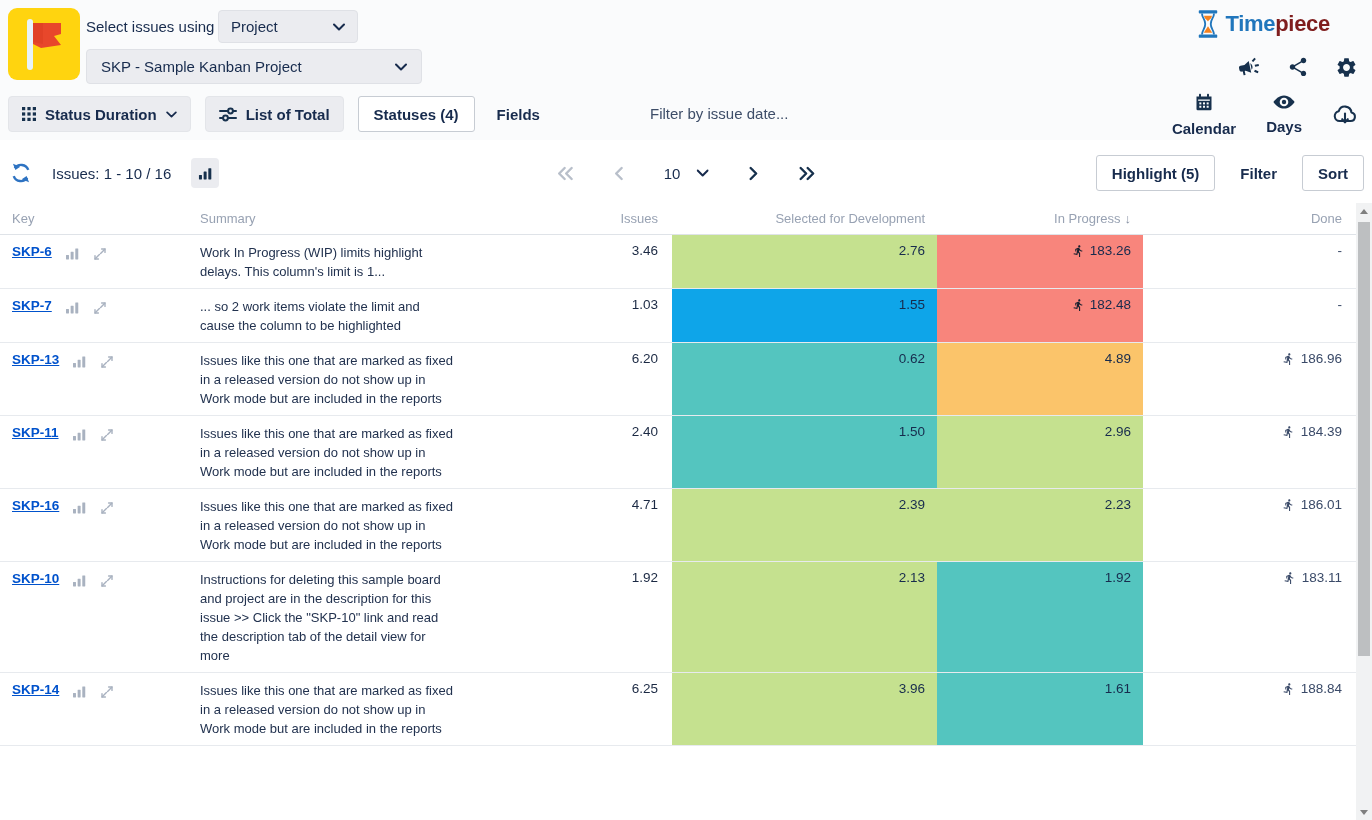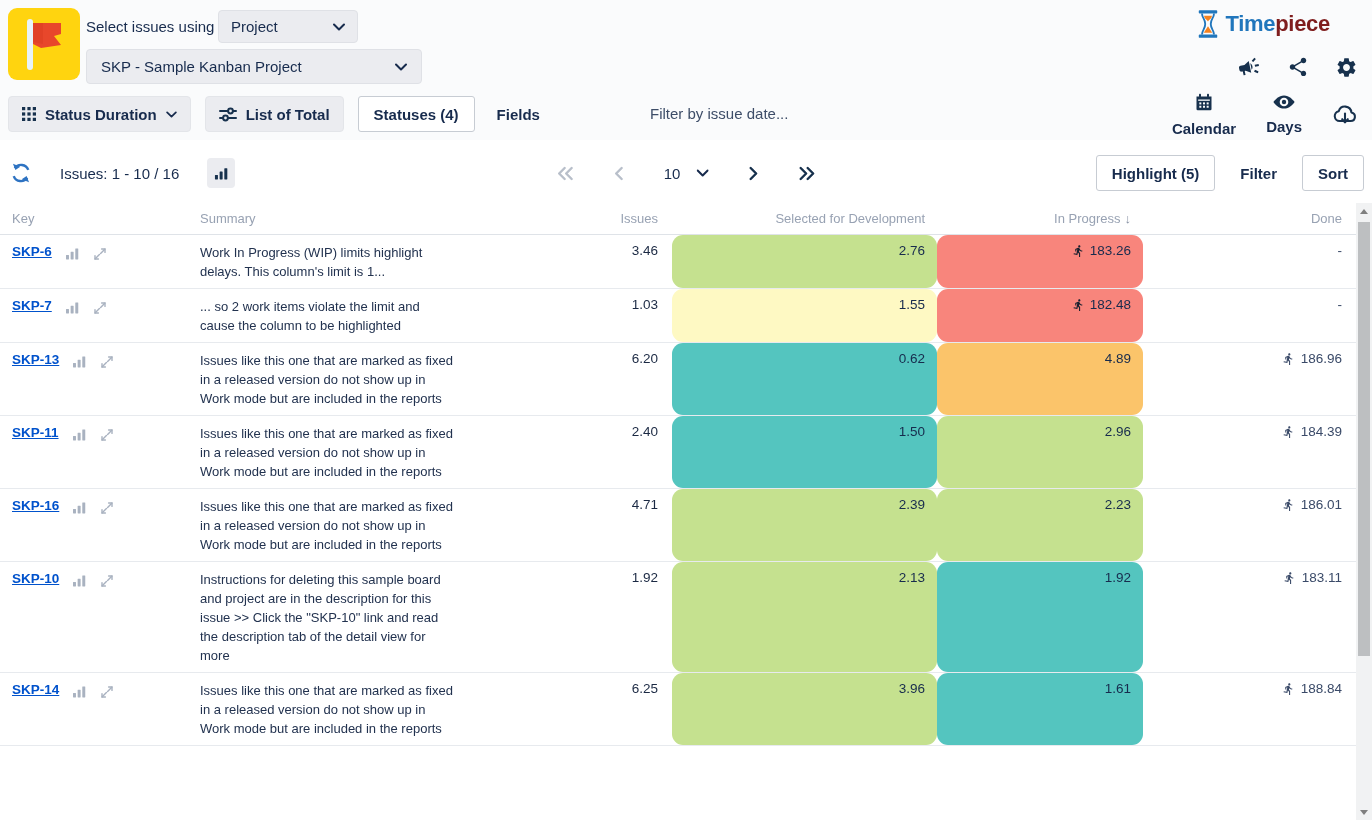--- a/index.html
+++ b/index.html
@@ -28,21 +28,21 @@
   .toolbar-left { position:absolute; left:8px; top:0; display:flex; gap:14px; align-items:center; height:36px; }
   .btn-gray { background:#ebecf0; border:1px solid #e3e5e9; border-radius:4px; height:36px; display:flex; align-items:center; gap:9px; padding:12px 13px; font-size:15px; font-weight:600; color:#172b4d; cursor:pointer; }
   .btn-white { background:#fff; border:1px solid #c7ccd3; border-radius:3px; height:36px; display:flex; align-items:center; padding:0 15px; font-size:15px; font-weight:600; color:#172b4d; cursor:pointer; }
   .fields-link { font-size:15px; font-weight:600; color:#172b4d; margin-left:8px; cursor:pointer; }
   .date-filter { position:absolute; left:650px; top:9px; font-size:15px; color:#3d4d68; cursor:text; }
   .toolbar-right { position:absolute; right:14px; top:0; height:36px; display:flex; align-items:center; gap:30px; }
   .tr-item { display:flex; align-items:center; gap:8px; font-size:15px; font-weight:600; color:#172b4d; cursor:pointer;flex-direction:column; }
 
   
   .pagebar { position:absolute; top:150px; left:0; right:0; height:46px; background:#fff; }
-  .pb-left { position:absolute; left:10px; top:8px; display:flex; align-items:center; gap:28px; }
+  .pb-left { position:absolute; left:10px; top:8px; display:flex; align-items:center; gap:20px; }
   .issues-label { font-size:15px; color:#172b4d; }
   .chart-btn { background:#ebecf0; border-radius:4px; width:28px; height:30px; display:flex; align-items:center; justify-content:center; cursor:pointer; }
   .pager { position:absolute; left:50%; top:8px; transform:translateX(-50%); display:flex; align-items:center; gap:40px; height:30px; }
   .pg { cursor:pointer; display:flex; align-items:center; }
   .pg.disabled { cursor:default; }
   .page-size { display:flex; align-items:center; gap:16px; cursor:pointer; }
   .page-size-num { font-size:15px; color:#172b4d; }
   .pb-right { position:absolute; right:8px; top:5px; display:flex; align-items:center; gap:25px; }
   .filter-link { font-size:15px; font-weight:600; color:#172b4d; cursor:pointer; }
 
@@ -62,21 +62,21 @@
   .sort-arrow { color:#8590a2; margin-left:4px; }
 
   .row { display:grid; grid-template-columns:var(--cols); border-bottom:1px solid #e7eaee; align-items:stretch; }
   .cell { padding-top:8px; }
   .key-cell { padding-left:12px; padding-top:9px; display:flex; align-items:flex-start; gap:13px; }
   .key-link { font-size:13.5px; font-weight:700; color:#0052cc; text-decoration:underline; cursor:pointer; }
   .row-icon { margin-top:3px; cursor:pointer; }
   .summary-cell { padding:8px 12px 7px 12px; font-size:13px; line-height:19px; color:#22324f; width:280px; }
   .num-cell { font-size:13.5px; color:#1b2943; text-align:right; padding-bottom:7px; }
   .backlog-cell { padding-right:14px; }
-  .colored-cell { display:flex; justify-content:flex-end; align-items:flex-start; gap:5px; padding-right:12px;border-radius:11px; }
+  .colored-cell { display:flex; justify-content:flex-end; align-items:flex-start; gap:5px; padding-right:12px; }
   .done-cell { display:flex; justify-content:flex-end; align-items:flex-start; gap:6px; padding-right:14px; color:#3a4a68; }
   .done-cell .val { color:#3a4a68; }
   .runner { display:flex; margin-top:1px; }
   .val { font-size:13.5px; }
 
   
   .scrollbar { position:absolute; top:203px; right:0; bottom:0; width:16px; background:#f1f2f3; }
   .sb-arrow { position:absolute; left:0; width:16px; height:16px; display:flex; align-items:center; justify-content:center; cursor:pointer; }
   .sb-up { top:0; } .sb-down { bottom:0; }
   .tri-up { width:0; height:0; border-left:4px solid transparent; border-right:4px solid transparent; border-bottom:5px solid #7f7f7f; }
@@ -361,21 +361,21 @@
           <svg width="14" height="14" viewBox="0 0 14 14" fill="none" stroke="#a9b2c0" stroke-width="1.4" stroke-linecap="round" stroke-linejoin="round">
             <polyline points="8.6,2 12,2 12,5.4"></polyline>
                 <line x1="12" y1="2" x2="7.6" y2="6.4"></line>
             <polyline points="5.4,12 2,12 2,8.6"></polyline>
                 <line x1="2" y1="12" x2="6.4" y2="7.6"></line>
           </svg>
         </span>
       </div>
       <div class="cell summary-cell">... so 2 work items violate the limit and cause the column to be highlighted</div>
       <div class="cell num-cell backlog-cell">1.03</div>
-      <div class="cell colored-cell" style="background: #fef9c3;">
+      <div class="cell colored-cell" style="background: #0ea5e9;">
         <span class="val">1.55</span>
       </div>
       <div class="cell colored-cell" style="background: rgb(248, 133, 124);">
         <span class="runner">
           <svg width="13" height="14" viewBox="0 0 24 24" fill="#161f2e">
             <path d="M13.49 5.48c1.1 0 2-.9 2-2s-.9-2-2-2-2 .9-2 2 .9 2 2 2zm-3.6 13.9l1-4.4 2.1 2v6h2v-7.5l-2.1-2 .6-3c1.3 1.5 3.3 2.5 5.5 2.5v-2c-1.9 0-3.5-1-4.3-2.4l-1-1.6c-.4-.6-1-1-1.7-1-.3 0-.5.1-.8.1l-5.2 2.2v4.7h2v-3.4l1.8-.7-1.6 8.1-4.9-1-.4 2 7 1.4z"></path>
           </svg>
         </span>
         <span class="val">182.48</span>
       </div>

